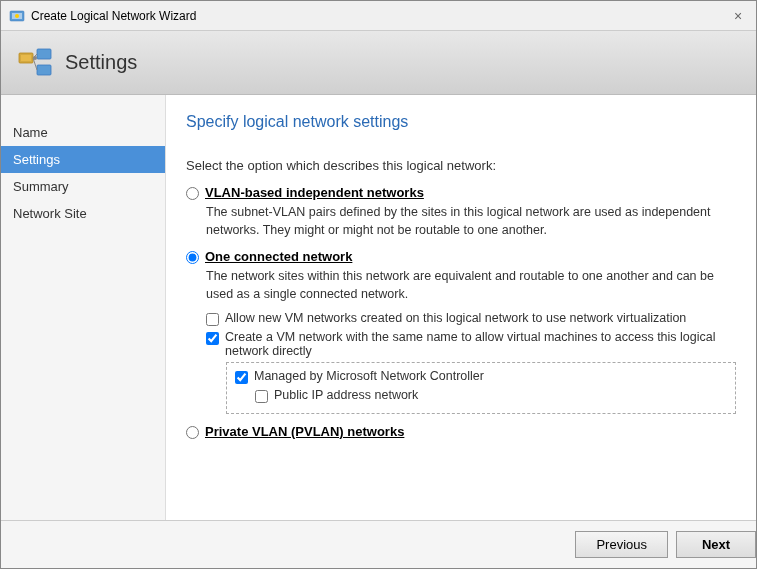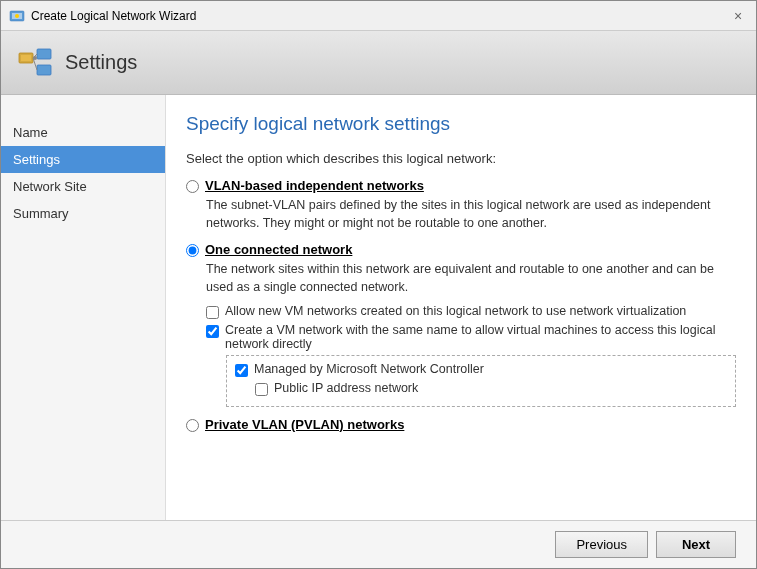--- a/index.html
+++ b/index.html
@@ -104,23 +104,23 @@
     }
 
     .main {
       flex: 1;
       padding: 18px 20px;
       overflow-y: auto;
       background: #fff;
     }
 
     .main-title {
-      font-size: 19px;
+      font-size: 16px;
       color: #2a6ab5;
-      margin-bottom: 16px;
+      margin-bottom: 27px;
       font-weight: normal;
     }
 
     .subtitle {
       margin-bottom: 12px;
       color: #333;
     }
 
     .option-group {
       margin-bottom: 10px;
@@ -173,21 +173,21 @@
       margin-left: 20px;
       border: 1px dashed #aaa;
       padding: 6px 8px;
       margin-top: 4px;
       margin-bottom: 4px;
     }
 
     .footer {
       border-top: 1px solid #ccc;
       background: #f5f5f5;
-      padding: 10px 20px;
+      padding: 10px 0;
       display: flex;
       justify-content: flex-end;
       align-items: center;
       gap: 8px;
       height: 48px;
       flex-shrink: 0;
     }
 
     .btn {
       padding: 5px 20px;
@@ -245,22 +245,22 @@
       </svg>
     </div>
     <span class="header-title">Settings</span>
   </div>
 
   <div class="content">
 
     <div class="sidebar">
       <div class="sidebar-item">Name</div>
       <div class="sidebar-item active">Settings</div>
+      <div class="sidebar-item">Summary</div>
       <div class="sidebar-item">Network Site</div>
-      <div class="sidebar-item">Summary</div>
     </div>
 
     <div class="main">
       <h2 class="main-title">Specify logical network settings</h2>
       <p class="subtitle">Select the option which describes this logical network:</p>
 
       <div class="option-group">
         <div class="radio-option">
           <input type="radio" name="network-type" id="vlan-based" style="">
           <label for="vlan-based" class="radio-label">VLAN-based independent networks</label>

